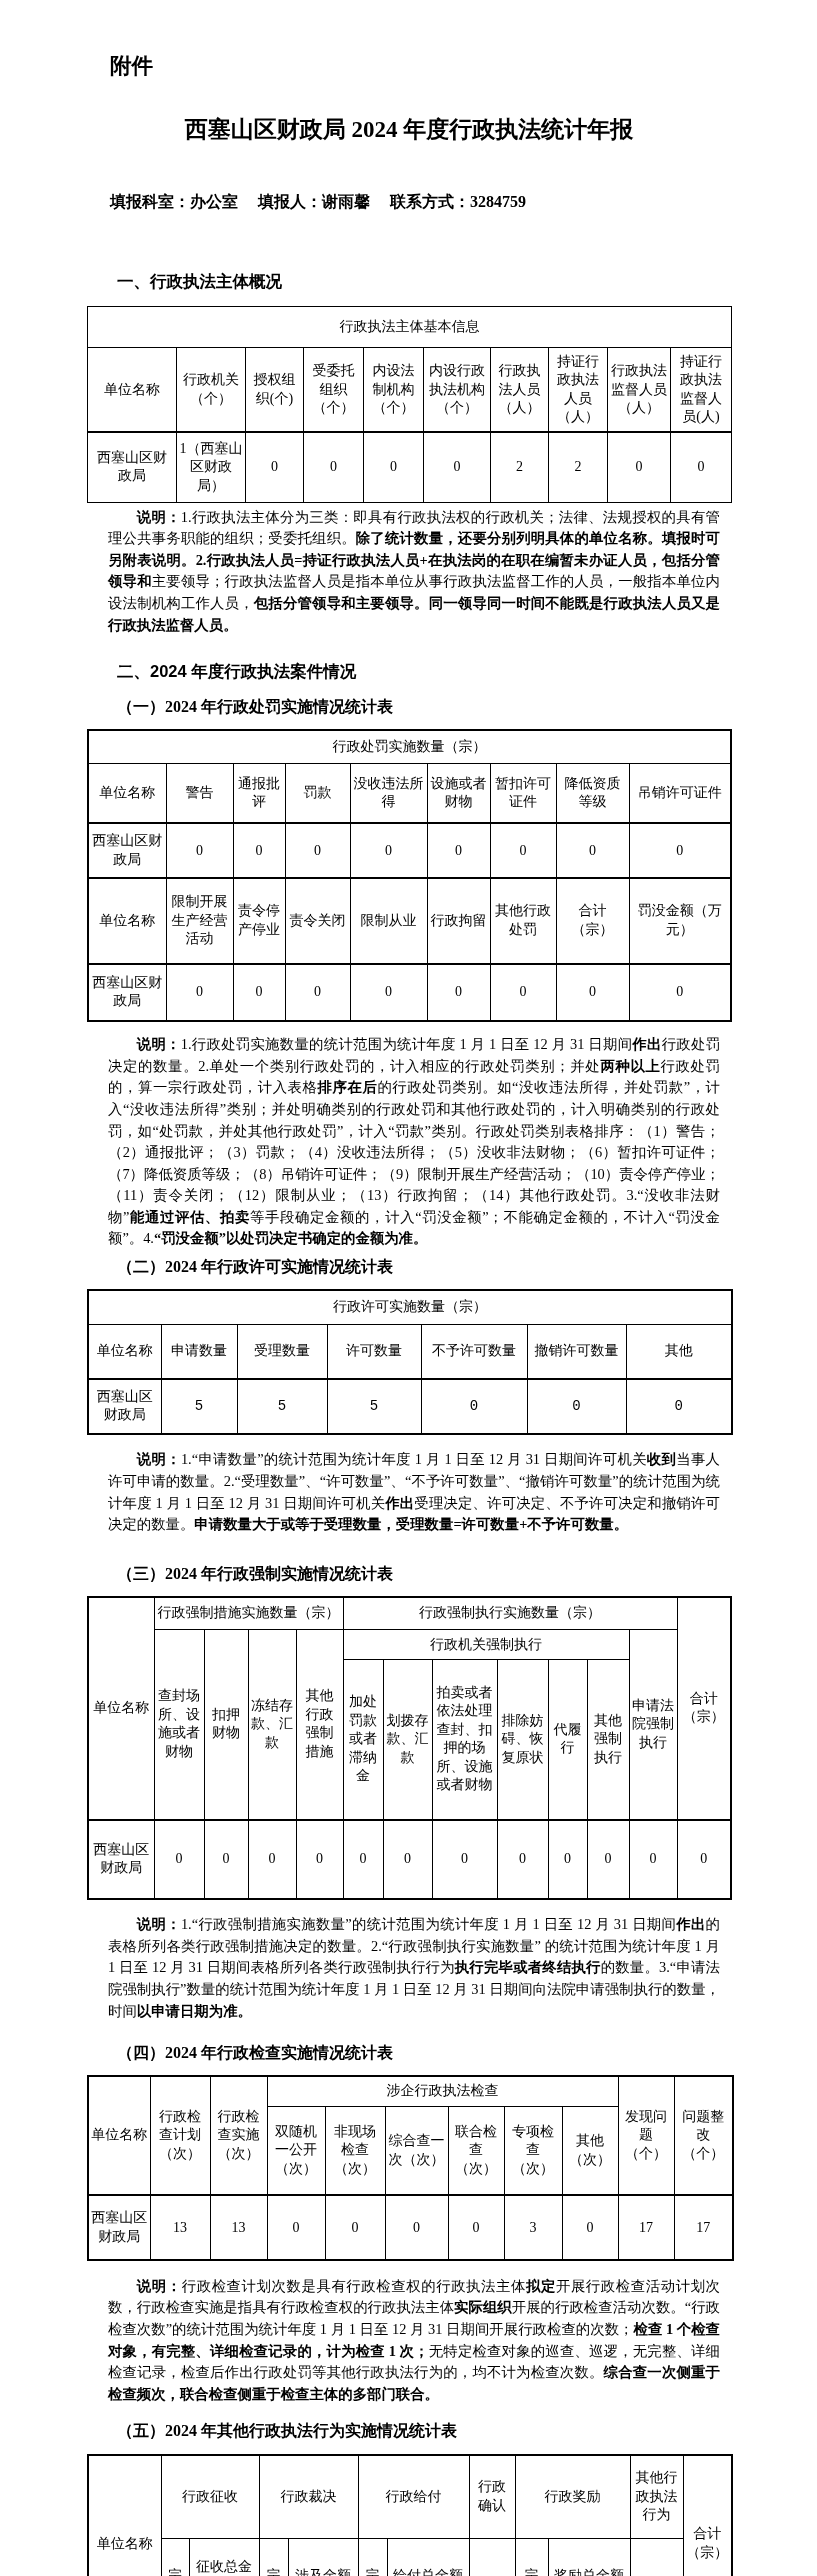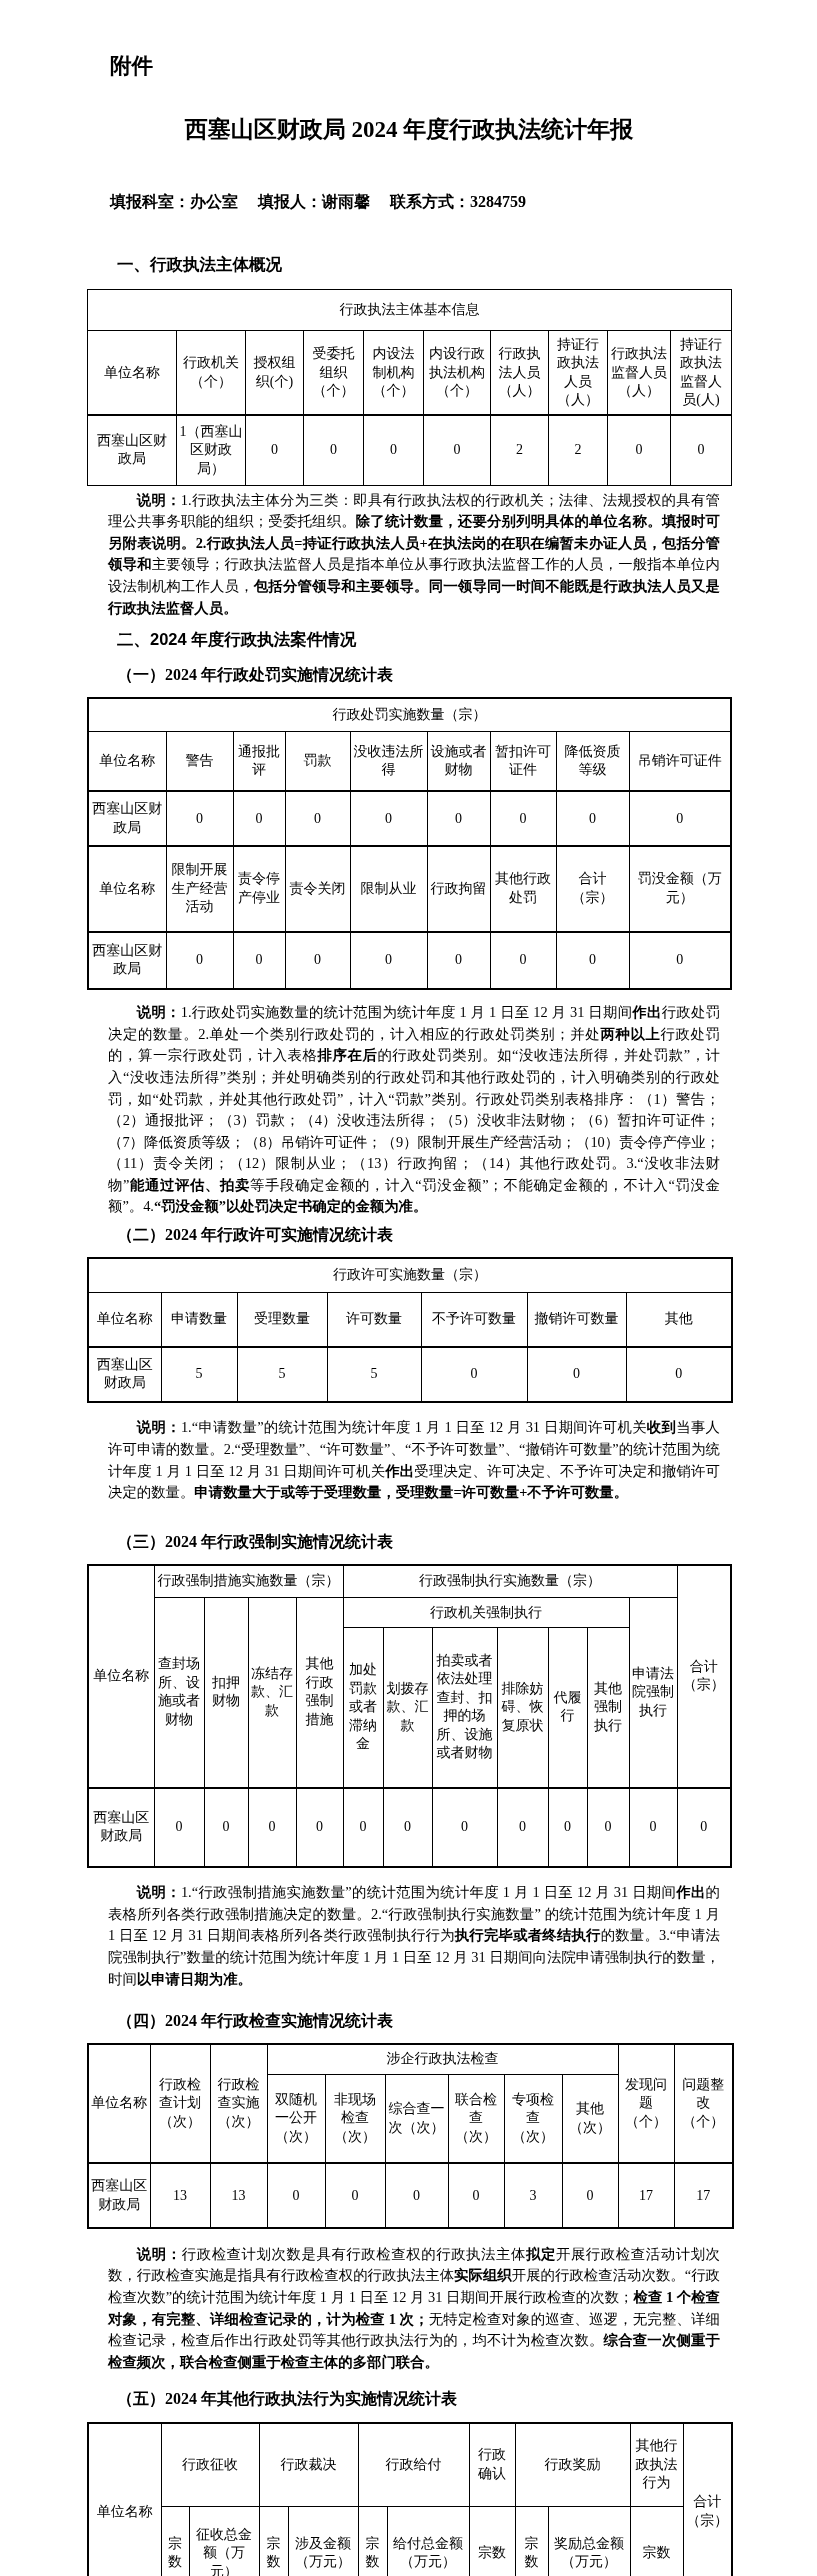--- a/index.html
+++ b/index.html
@@ -104,21 +104,21 @@
 <body>
 
 <div class="page">
 
   <div class="attachment">附件</div>
 
   <div class="doc-title">西塞山区财政局 2024 年度行政执法统计年报</div>
 
   <div class="info-line">填报科室：办公室　 填报人：谢雨馨　 联系方式：3284759</div>
 
-  <div class="h-num" style="margin-top:40px;">一、行政执法主体概况</div>
+  <div class="h-num" style="margin-top:57px;">一、行政执法主体概况</div>
 
   <table class="t1 t-thin" style="margin-top:13.4px;">
     <colgroup>
       <col style="width:89px">
         <col style="width:69px">
         <col style="width:58px">
         <col style="width:60px">
         <col style="width:60px">
       <col style="width:67px">
         <col style="width:58px">
@@ -152,21 +152,21 @@
       <td>2</td>
       <td>2</td>
       <td>0</td>
       <td>0</td>
     </tr>
   </tbody>
     </table>
 
   <div class="note mt-note"><b>说明：</b><span>1.行政执法主体分为三类：即具有行政执法权的行政机关；法律、法规授权的具有管理公共事务职能的组织；受委托组织。</span><b>除了统计数量，还要分别列明具体的单位名称。填报时可另附表说明。2.行政执法人员=持证行政执法人员+在执法岗的在职在编暂未办证人员，包括分管领导和</b><span>主要领导；行政执法监督人员是指本单位从事行政执法监督工作的人员，一般指本单位内设法制机构工作人员，</span><b>包括分管领导和主要领导。同一领导同一时间不能既是行政执法人员又是行政执法监督人员。</b></div>
 
-  <div class="h-num" style="margin-top:9px;">二、2024 年度行政执法案件情况</div>
+  <div class="h-num" style="margin-top:24px;">二、2024 年度行政执法案件情况</div>
   <div class="h-sub" style="margin-top:11.3px;">（一）2024 年行政处罚实施情况统计表</div>
 
   <table class="t2 t-thick" style="margin-top:11.3px;">
     <colgroup>
       <col style="width:78px">
         <col style="width:67px">
         <col style="width:52px">
         <col style="width:65px">
         <col style="width:77px">
       <col style="width:63px">
@@ -222,21 +222,21 @@
       <td>0</td>
       <td>0</td>
     </tr>
   </tbody>
     </table>
 
   <div class="note" style="margin-top:12.4px;"><b>说明：</b><span>1.行政处罚实施数量的统计范围为统计年度 1 月 1 日至 12 月 31 日期间</span><b>作出</b><span>行政处罚决定的数量。2.单处一个类别行政处罚的，计入相应的行政处罚类别；并处</span><b>两种以上</b><span>行政处罚的，算一宗行政处罚，计入表格</span><b>排序在后</b><span>的行政处罚类别。如“没收违法所得，并处罚款”，计入“没收违法所得”类别；并处明确类别的行政处罚和其他行政处罚的，计入明确类别的行政处罚，如“处罚款，并处其他行政处罚”，计入“罚款”类别。行政处罚类别表格排序：（1）警告；（2）通报批评；（3）罚款；（4）没收违法所得；（5）没收非法财物；（6）暂扣许可证件；（7）降低资质等级；（8）吊销许可证件；（9）限制开展生产经营活动；（10）责令停产停业；（11）责令关闭；（12）限制从业；（13）行政拘留；（14）其他行政处罚。3.“没收非法财物”</span><b>能通过评估、拍卖</b><span>等手段确定金额的，计入“罚没金额”；不能确定金额的，不计入“罚没金额”。4.</span><b>“罚没金额”以处罚决定书确定的金额为准。</b></div>
 
   <div class="h-sub" style="margin-top:5px;">（二）2024 年行政许可实施情况统计表</div>
 
-  <table class="t3 t-thick" style="margin-top:11.3px;">
+  <table class="t3 t-thick" style="margin-top:11.3px;font-family:Liberation Mono, monospace;">
     <colgroup>
       <col style="width:73px">
         <col style="width:76px">
         <col style="width:90px">
         <col style="width:94px">
       <col style="width:106px">
         <col style="width:99px">
         <col style="width:106px">
     </colgroup>
     <tbody>

